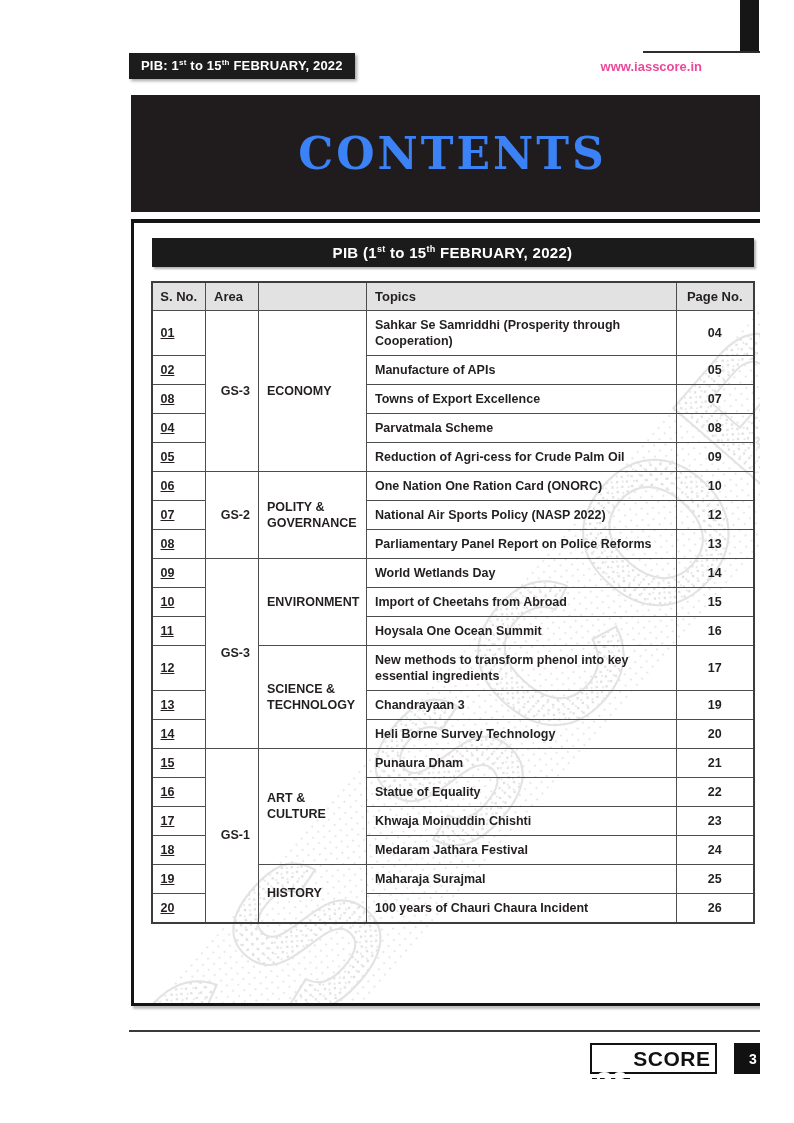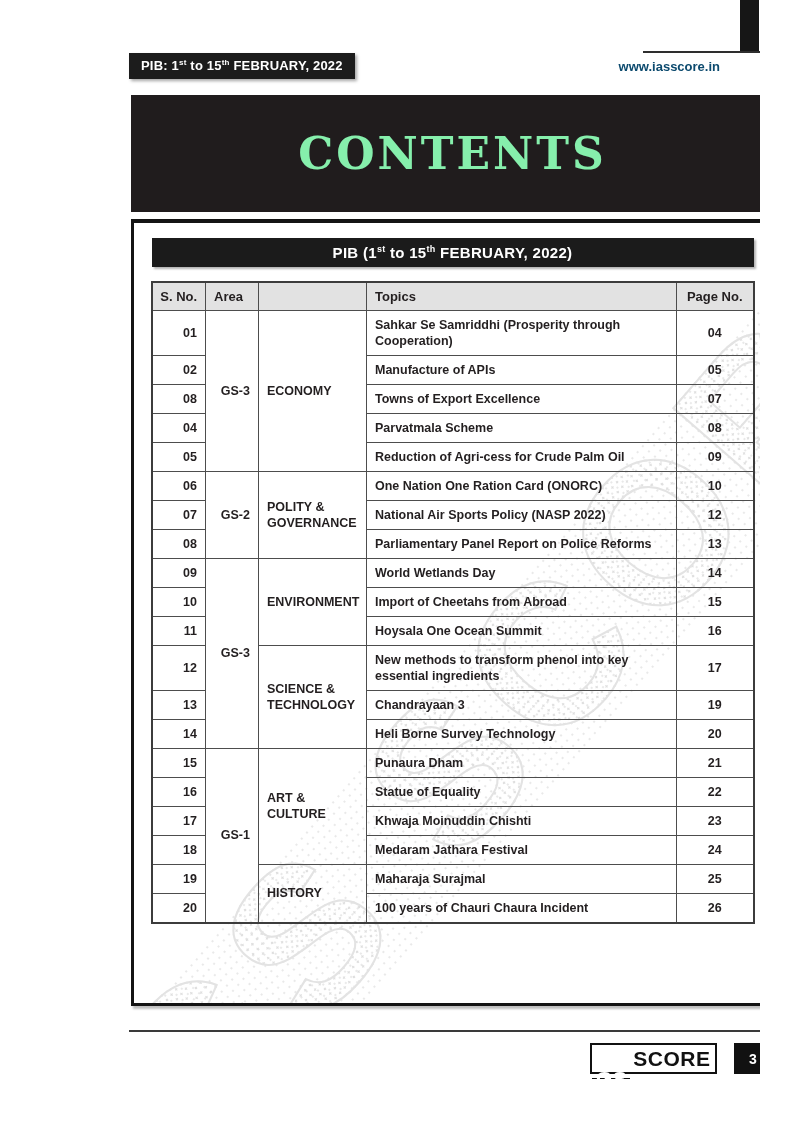--- a/index.html
+++ b/index.html
@@ -13,30 +13,30 @@
   .top-tag {
     position:absolute; left:95px; top:53px; width:226px; height:26px;
     background:#1c1c1c; color:#ffffff; font-size:13px; font-weight:bold;
     line-height:26px; padding-left:12px; letter-spacing:.2px;
     box-shadow:2px 2px 3px rgba(0,0,0,.35);
   }
   .top-tag sup, .pib-banner sup { font-size:8px; vertical-align:super; line-height:0; }
   .corner-tab { position:absolute; left:706px; top:0; width:19px; height:53px; background:#161616; }
   .site-rule { position:absolute; left:609px; top:51px; width:129px; height:2px; background:#2e2e2e; }
   .website {
-    position:absolute; top:59px; right:40px; font-size:13px; font-weight:bold; color:#0c4a6e;
+    position:absolute; top:59px; right:58px; font-size:13px; font-weight:bold; color:#ec4899;
   }
   
   .contents-banner {
     position:absolute; left:97px; top:95px; width:643px; height:117px;
     background:#201c1d; display:flex; align-items:center; justify-content:center;
   }
   .contents-text {
     font-family:"DejaVu Serif", serif; font-weight:bold; font-size:44px;
-    color:#86efac; letter-spacing:3px;
+    color:#3b82f6; letter-spacing:3px;
   }
   
   .content-box {
     position:absolute; left:97px; top:219px; width:643px; height:787px;
     border:3px solid #141414; border-top-width:4px; background:#ffffff;
     box-shadow:2px 3px 2px rgba(0,0,0,.25); overflow:hidden;
   }
   .watermark-band {
     position:absolute; left:-180px; top:390px; width:1150px; height:160px;
     transform:rotate(-49deg);
@@ -66,21 +66,21 @@
     border-collapse:collapse; table-layout:fixed;
     font-size:12.5px; font-weight:bold; color:#231f20;
   }
   .contents-table th, .contents-table td { border:1px solid #4d4d4d; }
   .contents-table { border:2px solid #3c3c3c; }
   .contents-table thead th {
     background:#e2e2e2; height:28px; font-size:13px; text-align:left; padding:0 8px;
   }
   .contents-table thead th.sno, .contents-table thead th.pageno { text-align:center; padding:0 4px; }
   .contents-table td { padding:6px 8px; line-height:16px; background:transparent; }
-  .contents-table td.sno { text-align:right; width:54px; }
+  .contents-table td.sno { text-align:left; width:54px;text-decoration:underline; }
   .contents-table td.area { text-align:right; width:53px; }
   .contents-table td.cat { width:108px; text-transform:uppercase; }
   .contents-table td.topic { width:310px; }
   .contents-table td.pageno { text-align:center; width:77px; }
   col.c-sno { width:54px; } col.c-area { width:53px; } col.c-cat { width:108px; }
   col.c-topic { width:310px; } col.c-page { width:77px; }
   
   .footer-rule { position:absolute; left:95px; top:1030px; width:645px; height:2px; background:#3a3a3a; }
   .footer-logo {
     position:absolute; left:556px; top:1043px; height:31px;

